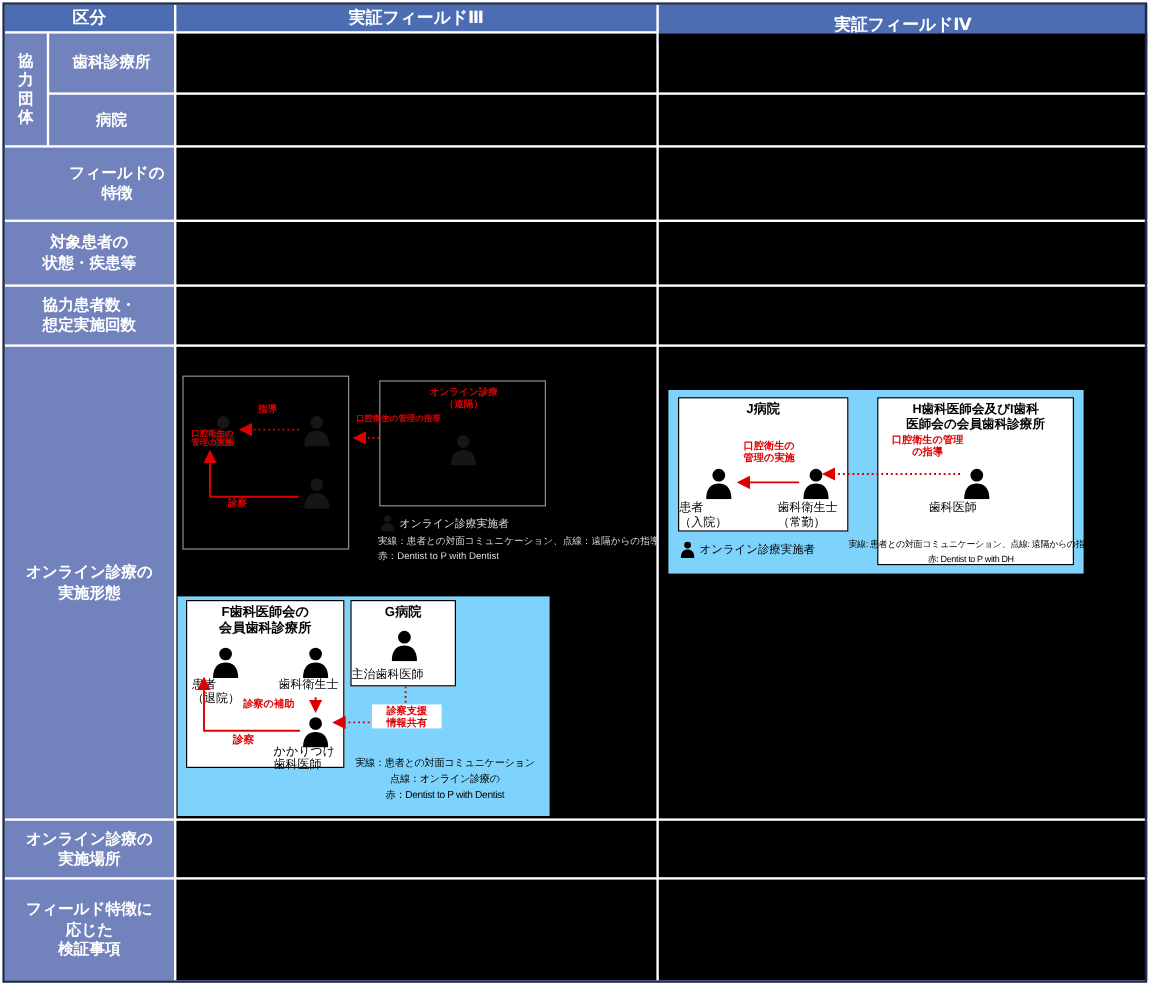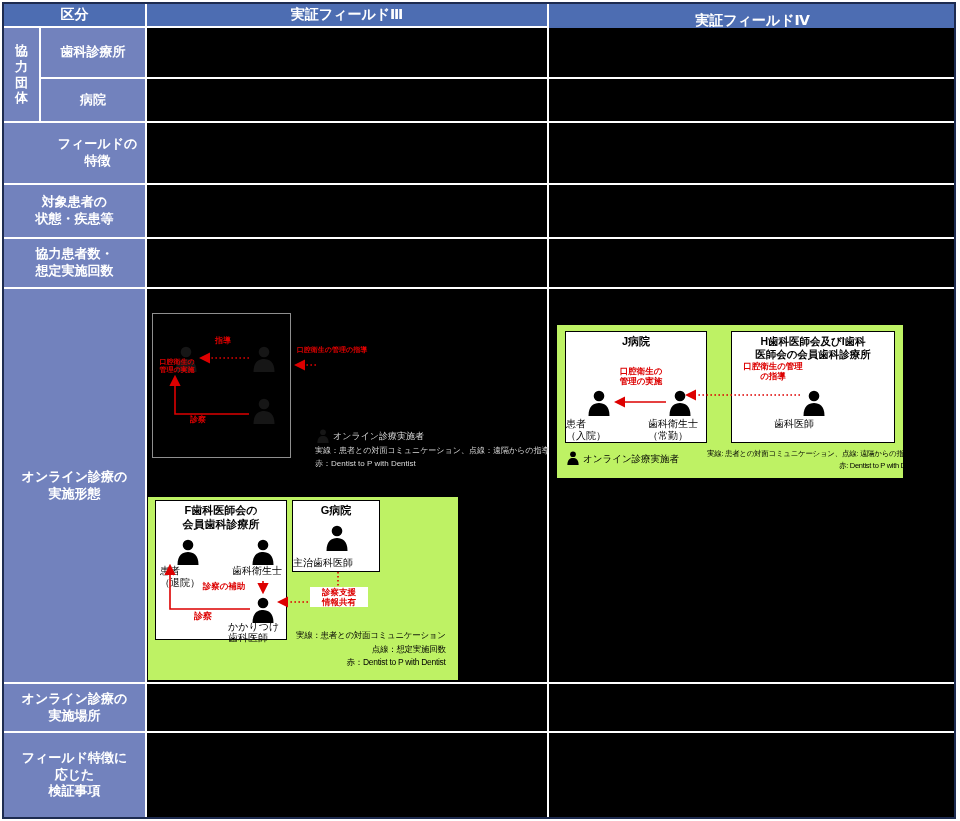--- a/index.html
+++ b/index.html
@@ -7,33 +7,33 @@
   body{width:960px;height:821px;font-family:"Liberation Sans","DejaVu Sans",sans-serif}
   .page{position:relative;width:960px;height:821px;background:#fff;overflow:hidden}
   .frame{position:absolute;left:2px;top:2px;width:954px;height:817px;border:2px solid #1d2b50;pointer-events:none;z-index:9}
   .cell{position:absolute;display:flex;align-items:center;justify-content:center;text-align:center}
   .hdr{background:#4d6db2;color:#fff;font-weight:bold;font-size:14px}
   .lbl{background:#7282bd;color:#fff;font-weight:bold;font-size:13px;line-height:1.3}
   .blk{background:#000;display:block}
   .ml{white-space:pre-line}
   .vtext{font-size:13px;line-height:1.2}
   .gbox{position:absolute;border:1px solid #8f8f8f}
-  .wbox{position:absolute;background:#bef264}
+  .wbox{position:absolute;background:#7dd3fc}
   .dbox{position:absolute;border:1px solid #000;background:#fff}
   .person{position:absolute;width:22px;height:26px;fill:#000}
   .person.dark{fill:#161616}
   .arr{position:absolute;overflow:visible}
   .arr path{fill:none;stroke:#dd0000;stroke-width:1.6}
   path.rd{stroke-dasharray:4 2.5}
   path.rp{stroke-dasharray:1.6 2.4}
   .rt{position:absolute;color:#dd0000;font-weight:bold;white-space:pre-line;text-align:center;line-height:1.2}
   .bt{position:absolute;color:#000;white-space:pre-line;text-align:left;line-height:1.18}
   .wt{position:absolute;color:#d9d9d9;white-space:nowrap}
   .ttl{left:0;right:0;position:absolute;font-weight:bold;font-size:11px;line-height:1.25;text-align:center;white-space:pre-line;color:#000}
-  .lgd{text-align:right;white-space:nowrap;line-height:1.6;letter-spacing:-0.3px}
+  .lgd{text-align:center;white-space:nowrap;line-height:1.6;letter-spacing:-0.3px}
   .wbg{background:#fff}
 </style>
 </head>
 <body>
 
 <div class="page">
 
   <svg width="0" height="0" style="position:absolute">
     <defs>
       <g id="person-shape">
@@ -129,20 +129,27 @@
         </svg>
       <div class="rt" style="left:52px;top:22px;width:36px;font-size:8px;">指導</div>
       <div class="rt" style="left:0;top:44px;width:48px;font-size:7px;">口腔衛生の
 管理の実施</div>
       <svg class="arr" style="left:16px;top:58px;width:86px;height:50px;">
           <path class="rs" d="M80 42 L6 42 L6 6" marker-end="url(#ah-red)"></path>
         </svg>
       <div class="rt" style="left:30px;top:101px;width:30px;font-size:8px;">診察</div>
     </div>
 
+    <div class="gbox" style="left:169px;top:28px;width:139px;height:105px;">
+      <div class="rt" style="left:0;top:4px;width:139px;font-size:8px;">オンライン診療
+（遠隔）</div>
+      <svg class="person dark" style="left:58px;top:44px;" viewBox="0 0 22 26">
+          <use href="#person-shape"></use>
+        </svg>
+    </div>
 
     <div class="rt" style="left:147px;top:57px;width:76px;font-size:7px;white-space:nowrap;">口腔衛生の管理の指導</div>
     <svg class="arr" style="left:145px;top:70px;width:28px;height:12px;">
         <path class="rp" d="M24 6 L5 6" marker-end="url(#ah-red)"></path>
       </svg>
 
     <svg class="person dark" style="left:170px;top:140px;width:12px;height:14px;" viewBox="0 0 22 26">
         <use href="#person-shape"></use>
       </svg>
     <div class="wt" style="left:186px;top:141px;font-size:9px;">オンライン診療実施者</div>
@@ -187,21 +194,21 @@
       </div>
 
       <svg class="arr" style="left:126px;top:70px;width:72px;height:44px;">
           <path class="rp" d="M64 5 L64 35 L6 35" marker-end="url(#ah-red)"></path>
         </svg>
       <div class="rt wbg" style="left:162px;top:90px;width:58px;font-size:8.5px;">診察支援
 情報共有</div>
 
       <div class="bt lgd" style="left:148px;top:132px;font-size:8.5px;">
         <div>実線：患者との対面コミュニケーション</div>
-        <div>点線：想定実施回数</div>
+        <div>点線：オンライン診療の</div>
         <div>赤：Dentist to P with Dentist</div>
       </div>
     </div>
   </div>
 
   <div class="cell blk" style="left:549px;top:289px;width:407px;height:393px;">
     <div class="wbox" style="left:8px;top:36px;width:346px;height:153px;">
 
       <div class="dbox" style="left:8px;top:6px;width:142px;height:112px;">
         <div class="ttl" style="top:3px;">J病院</div>
@@ -215,21 +222,21 @@
           </svg>
         <div class="bt" style="left:0;top:86px;width:66px;font-size:10px;">患者
 （入院）</div>
         <div class="bt" style="left:82px;top:86px;width:64px;font-size:10px;">歯科衛生士
 （常勤）</div>
         <svg class="arr" style="left:46px;top:64px;width:58px;height:12px;">
             <path class="rs" d="M54 6 L5 6" marker-end="url(#ah-red)"></path>
           </svg>
       </div>
 
-      <div class="dbox" style="left:174px;top:6px;width:164px;height:112px;">
+      <div class="dbox" style="left:174px;top:6px;width:164px;height:140px;">
         <div class="ttl" style="top:3px;font-size:10.5px;">H歯科医師会及びI歯科
 医師会の会員歯科診療所</div>
         <svg class="person" style="left:71px;top:58px;" viewBox="0 0 22 26">
             <use href="#person-shape"></use>
           </svg>
         <div class="bt" style="left:42px;top:86px;width:80px;font-size:10px;">歯科医師</div>
       </div>
 
       <div class="rt" style="left:178px;top:36px;width:76px;font-size:8.5px;">口腔衛生の管理
 の指導</div>

